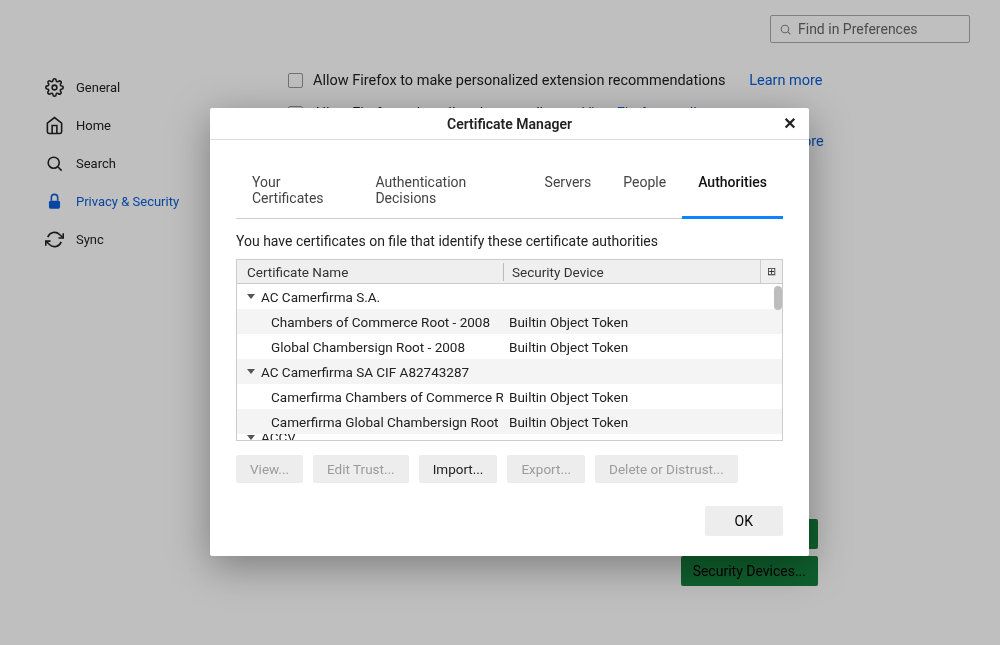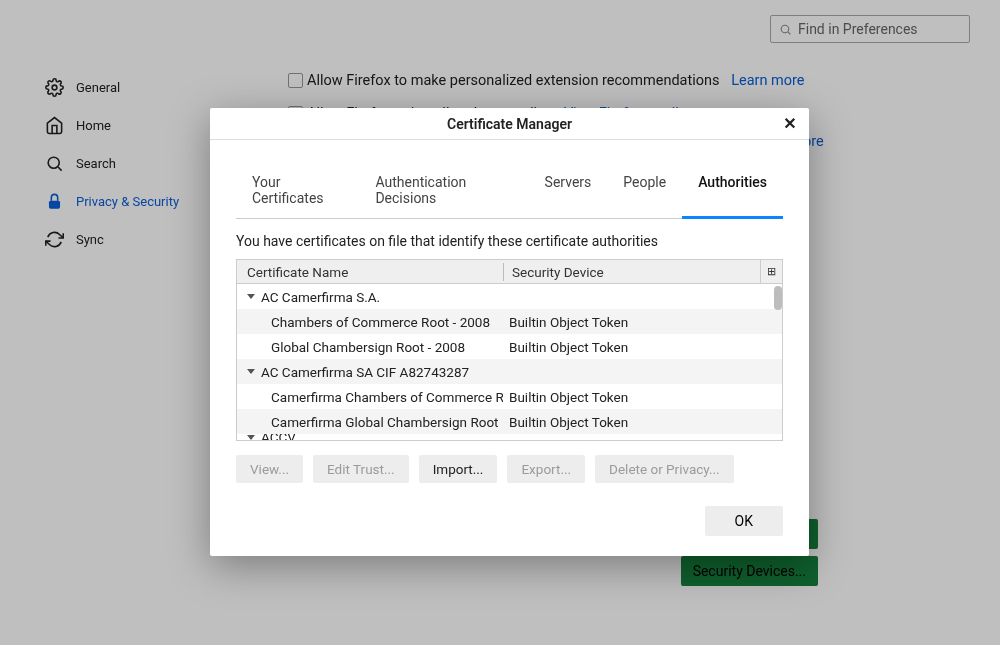--- a/index.html
+++ b/index.html
@@ -11,21 +11,21 @@
   .sidebar-item { display: flex; align-items: center; gap: 12px; padding: 9px 14px 9px 44px; font-size: 13px; color: #222; cursor: pointer; }
   .sidebar-item.active { color: #0a5ed8; }
   .sidebar-item .icon { width: 20px; height: 20px; display: inline-flex; align-items: center; justify-content: center; }
   .sidebar-bottom { position: absolute; bottom: 22px; left: 0; width: 230px; }
   .sidebar-bottom .sb-item { display: flex; align-items: center; gap: 12px; padding: 7px 14px 7px 40px; font-size: 13px; color: #333; }
   .sb-item .icon { width: 16px; height: 16px; display: inline-flex; align-items: center; justify-content: center; }
   
   .main { position: absolute; left: 250px; top: 12px; right: 25px; }
   .searchbox { position: absolute; top: 3px; right: 5px; width: 200px; height: 28px; border: 1px solid #aaa; border-radius: 2px; display: flex; align-items: center; padding: 0 8px; background: #fff; color: #666; font-size: 14px; gap: 6px; }
   .content-area { position: absolute; left: 260px; top: 72px; width: 700px; }
-  .chk-row { display: flex; align-items: center; gap: 4px; margin-bottom: 10px; font-size: 14.5px; padding-left: 28px; }
+  .chk-row { display: flex; align-items: center; gap: 10px; margin-bottom: 10px; font-size: 14.5px; padding-left: 28px; }
   .chk-row .chk { width: 15px; height: 15px; border: 1px solid #999; border-radius: 2px; background:#fff; }
   .chk-row a { color: #0a5ed8; text-decoration: none; }
   .certrow { position: absolute; top: 457px; left: 237px; display:flex; align-items:flex-start; width: 590px; }
   .certrow .chkbox { width: 15px; height:15px; border:1px solid #555; border-radius:2px; background:#fff; display:flex; align-items:center; justify-content:center; font-size:11px; margin-top:2px; }
   .right-buttons { position:absolute; right: 182px; top: 520px; display:flex; flex-direction:column; gap:6px; align-items:flex-end; }
   .rb { background:#15803d; border:none; padding:7px 12px; font-size:14px; border-radius:2px; min-width:128px; text-align:center; }
   
   .modal { position: absolute; left: 210px; top: 108px; width: 599px; background: #fff; box-shadow: 0 10px 40px rgba(0,0,0,0.35); z-index: 10; border-radius: 2px; }
   .modal-header { height: 32px; display: flex; align-items: center; justify-content: center; position: relative; font-weight: 600; font-size: 14px; border-bottom: 1px solid #ddd; }
   .modal-close { position: absolute; right: 6px; top: 2px; width: 26px; height: 26px; display:flex; align-items:center; justify-content:center; font-size:16px; cursor:pointer; }
@@ -215,20 +215,20 @@
         </div>
         <div class="scroll-thumb"></div>
       </div>
     </div>
 
     <div class="actions">
       <button class="btn disabled">View...</button>
       <button class="btn disabled">Edit Trust...</button>
       <button class="btn">Import...</button>
       <button class="btn disabled">Export...</button>
-      <button class="btn disabled">Delete or Privacy...</button>
+      <button class="btn disabled">Delete or Distrust...</button>
     </div>
 
     <div class="okrow">
       <button class="okbtn">OK</button>
     </div>
   </div>
 </div>
 
 </body></html>

